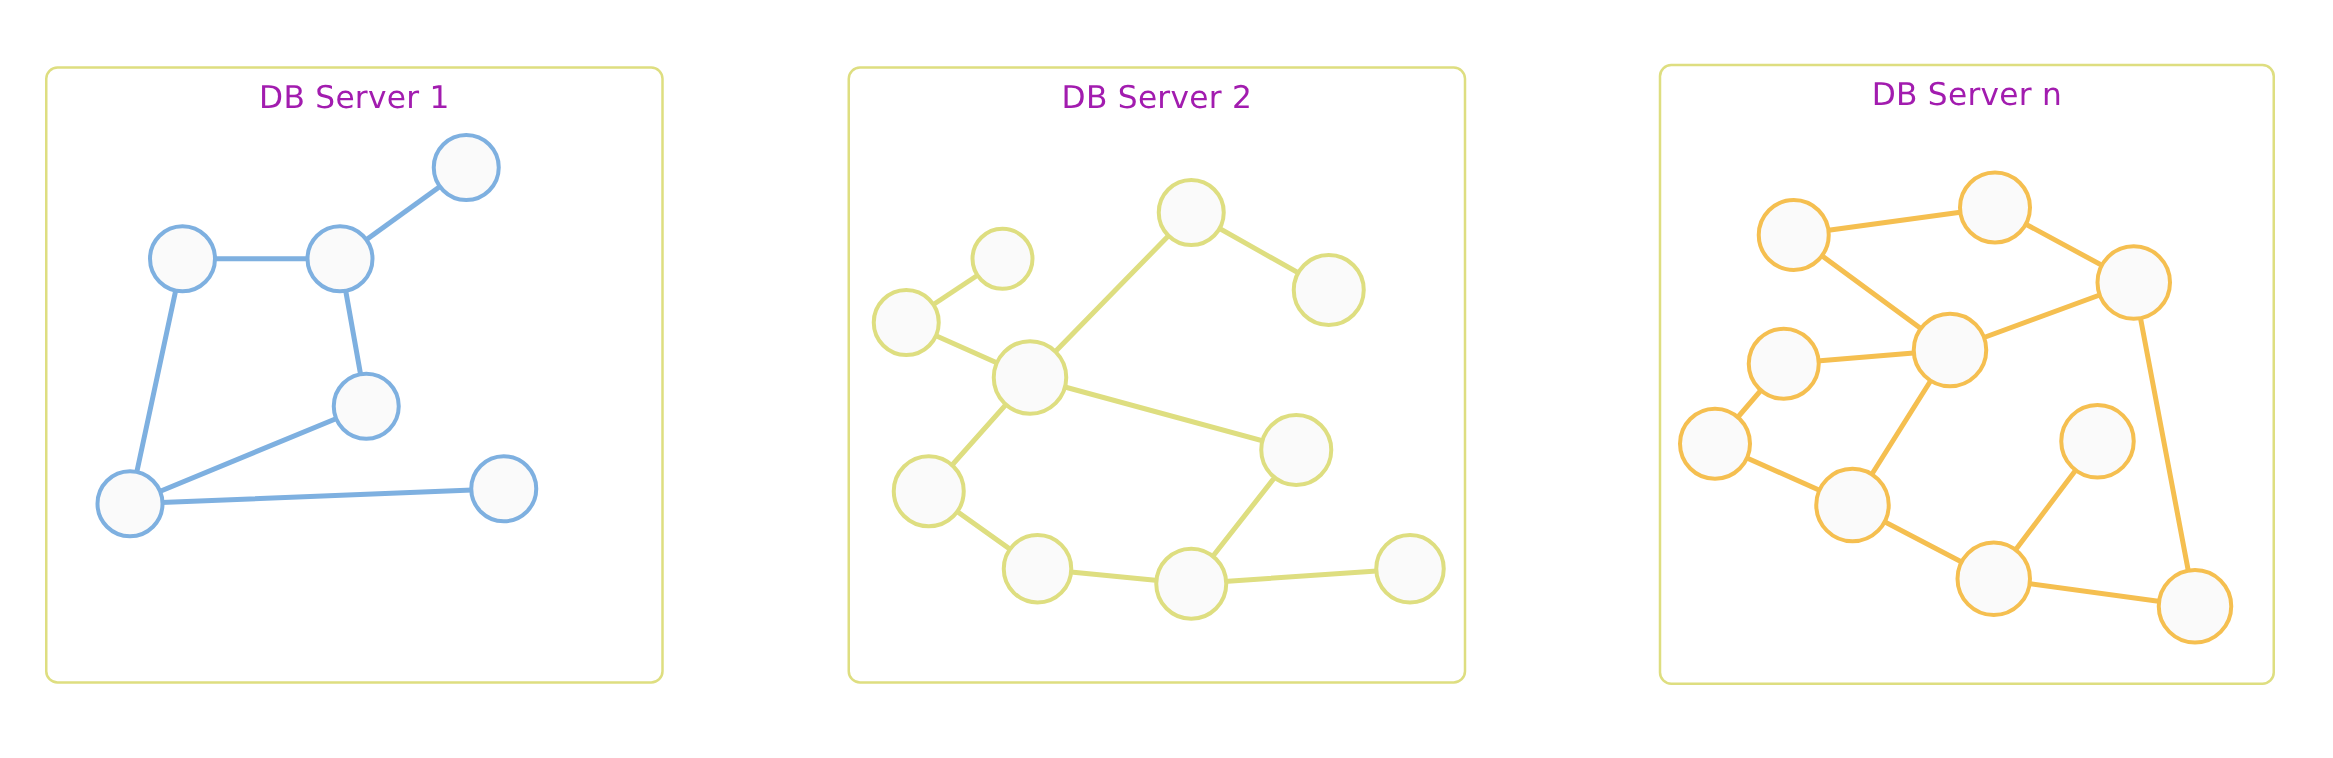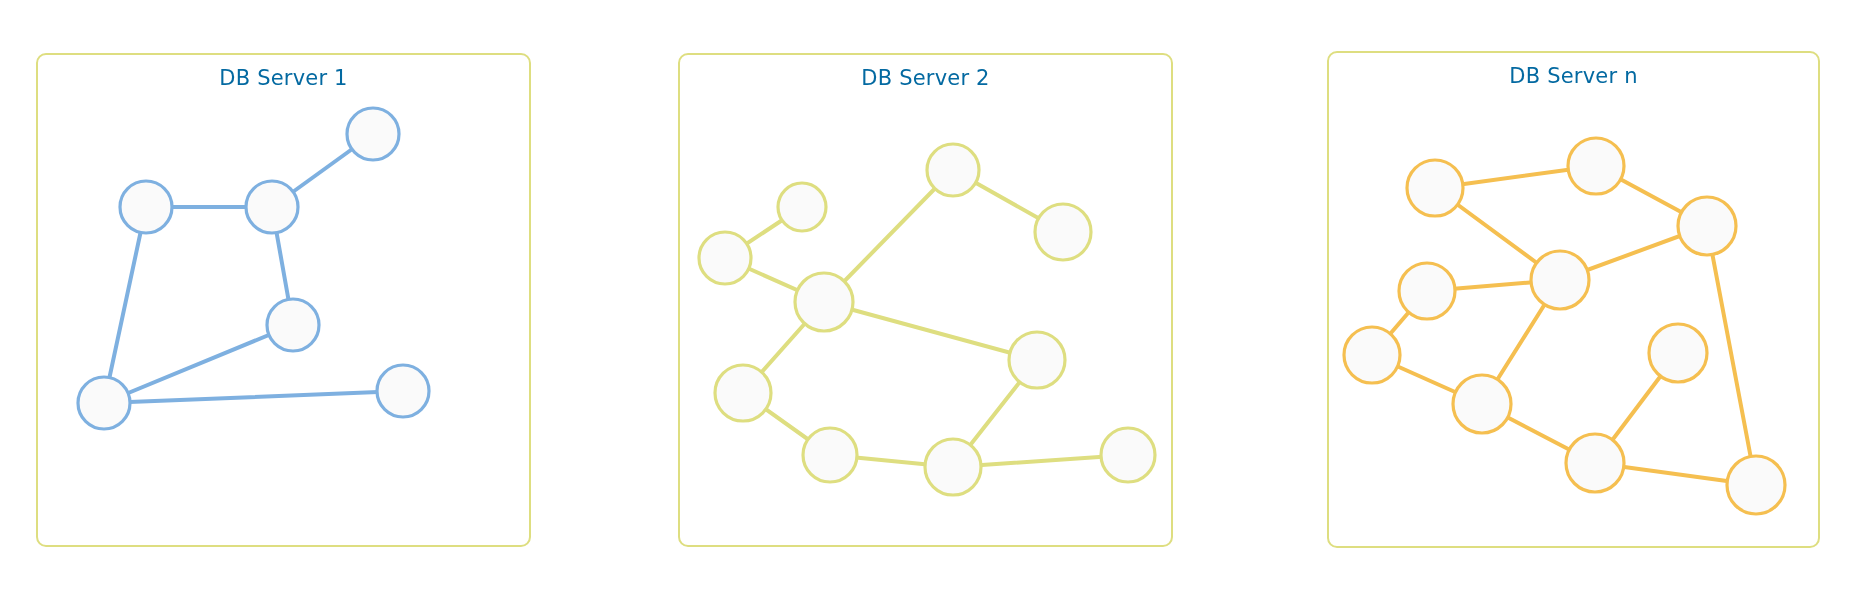--- a/index.html
+++ b/index.html
@@ -25,23 +25,23 @@
     border: 2px solid #dede80;
     border-radius: 10px;
     background: #ffffff;
   }
   .panel-title {
     position: absolute;
     left: 0;
     right: 0;
     top: 8px;
     text-align: center;
-    font-size: 21px;
+    font-size: 25px;
     line-height: 30px;
-    color: #0369a1;
+    color: #a21caf;
     font-family: "DejaVu Sans", "Liberation Sans", sans-serif;
     font-weight: 400;
     letter-spacing: 0.2px;
     white-space: nowrap;
   }
   .graph-svg {
     position: absolute;
     left: 0;
     top: 0;
   }

